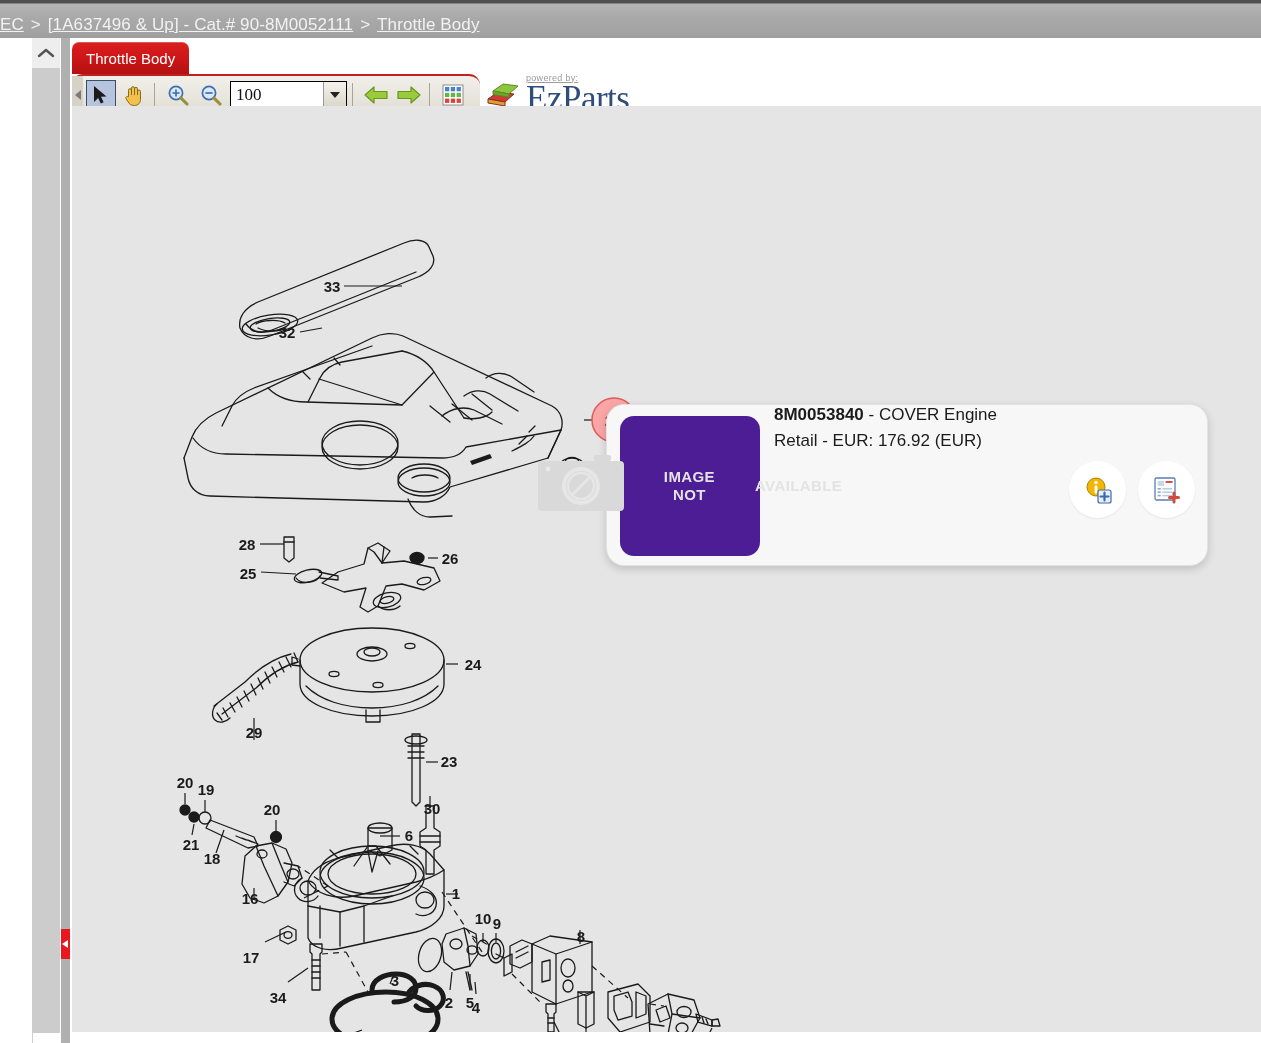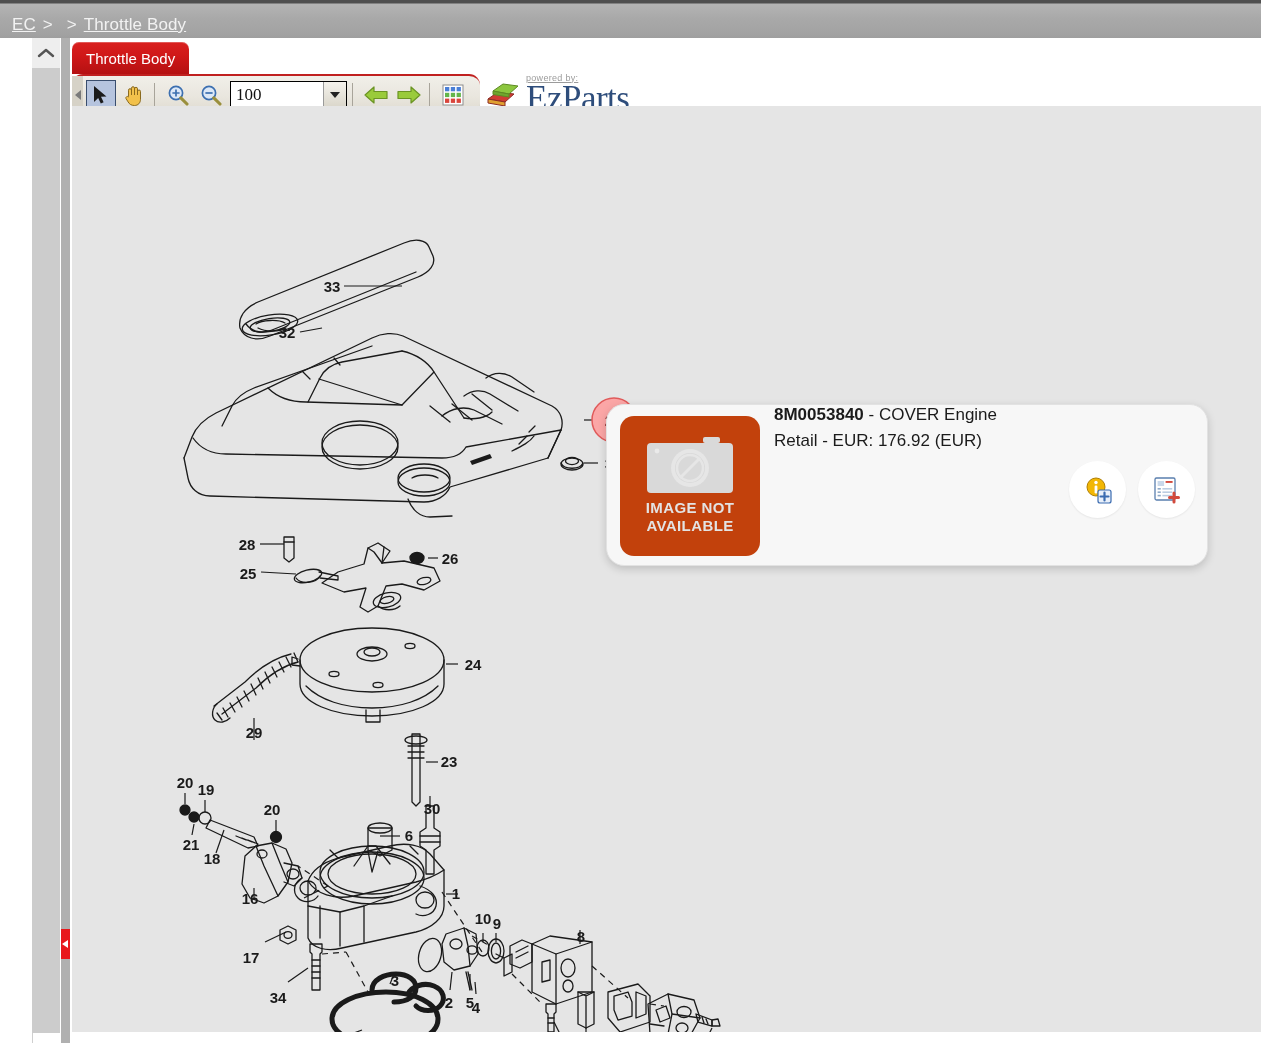--- a/index.html
+++ b/index.html
@@ -9,21 +9,21 @@
     font-family:"Liberation Sans", sans-serif;
     -webkit-font-smoothing:antialiased;
   }
   .app{position:relative;width:1261px;height:1043px;}
 
   
   .breadcrumb-bar{
     position:absolute;left:0;top:0;width:1261px;height:50px;
     background:linear-gradient(to bottom,#4f4f4f 0px,#4f4f4f 3px,#b4b4b4 4px,#a9a9a9 18px,#a2a2a2 34px,#9e9e9e 38px);
     display:flex;align-items:center;
-    box-sizing:border-box;padding-left:12px;
+    box-sizing:border-box;padding-left:0px;
   }
   .crumb{
     font-size:17px;color:#f2f2f2;text-decoration:underline;
     letter-spacing:.1px;white-space:nowrap;cursor:pointer;
   }
   .crumb-sep{font-size:17px;color:#f2f2f2;margin:0 7px;text-decoration:none;}
 
   
   .left-scroll{
     position:absolute;left:0px;top:38px;width:68px;height:1005px;
@@ -141,22 +141,22 @@
 
   
   .part-popup{
     position:absolute;left:536px;top:366px;width:602px;height:162px;
     background:#f7f7f7;border:1px solid #e2e2e2;border-radius:18px;
     box-shadow:0 3px 9px rgba(0,0,0,.17);
     box-sizing:border-box;
   }
   .popup-thumb{
     position:absolute;left:13px;top:11px;width:140px;height:140px;
-    background:#c2410c;border-radius:14px;
-    display:flex;flex-direction:column;align-items:center;justify-content:center;
+    background:#4c1d95;border-radius:14px;
+    display:flex;flex-direction:row;align-items:center;justify-content:center;gap:40px;
   }
   .cam-wrap{width:86px;height:58px;position:relative;margin-bottom:4px;}
   .noimg-line{
     font-size:15px;color:#e3e3e3;font-weight:bold;letter-spacing:.4px;line-height:1.22;
     text-align:center;font-family:"Liberation Sans", sans-serif;
   }
   .popup-title{
     position:absolute;left:167px;top:0;font-size:17px;color:#1b1b1b;white-space:nowrap;text-align:center;
   }
   .popup-title b{font-weight:bold;}
@@ -171,20 +171,21 @@
   }
 </style>
 </head>
 <body>
 
 <div class="app">
 
   <div class="breadcrumb-bar">
     <span class="crumb">EC</span>
     <span class="crumb-sep">&gt;</span>
+    <span class="crumb">[1A637496 &amp; Up] - Cat.# 90-8M0052111</span>
     <span class="crumb-sep">&gt;</span>
     <span class="crumb">Throttle Body</span>
   </div>
 
   <div class="left-scroll">
     <div class="left-scroll-track"></div>
     <div class="left-scroll-up">
       <svg width="18" height="12" viewBox="0 0 18 12">
         <path d="M2 9 L9 3 L16 9" stroke="#555" stroke-width="2.4" fill="none" stroke-linecap="round" stroke-linejoin="round"></path>
       </svg>

